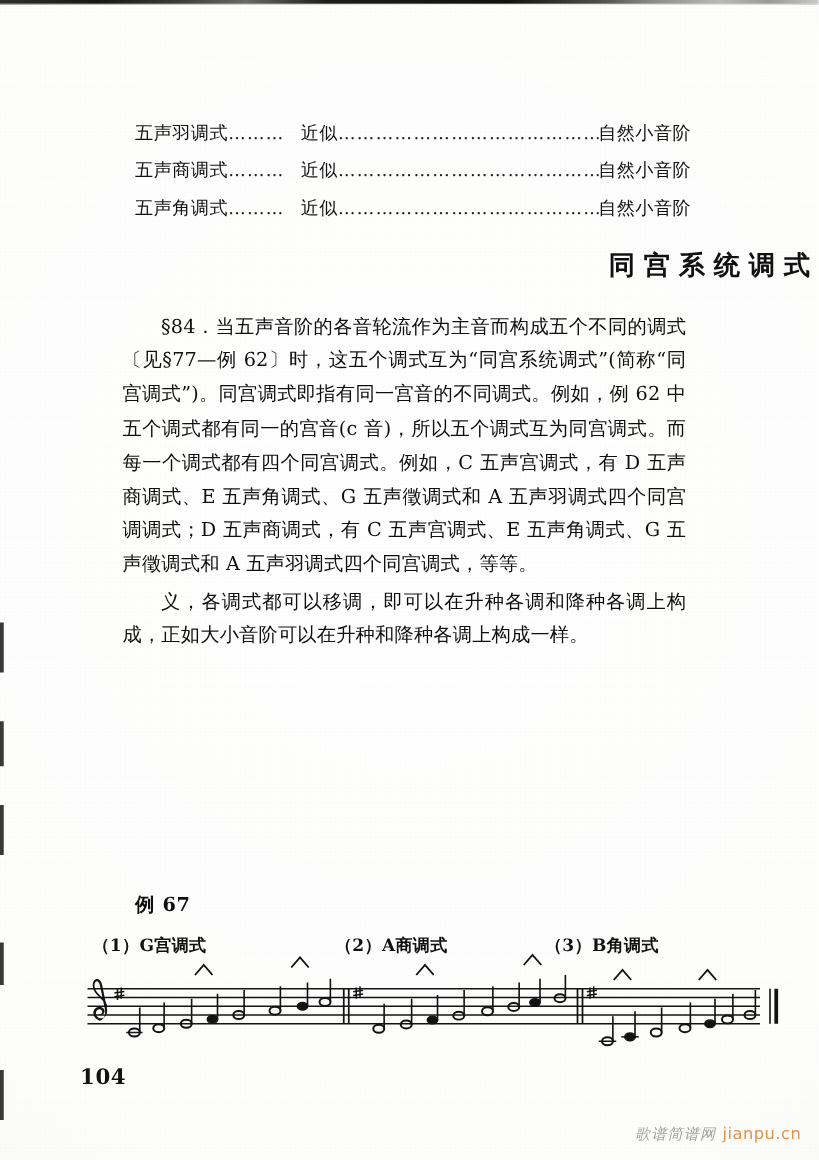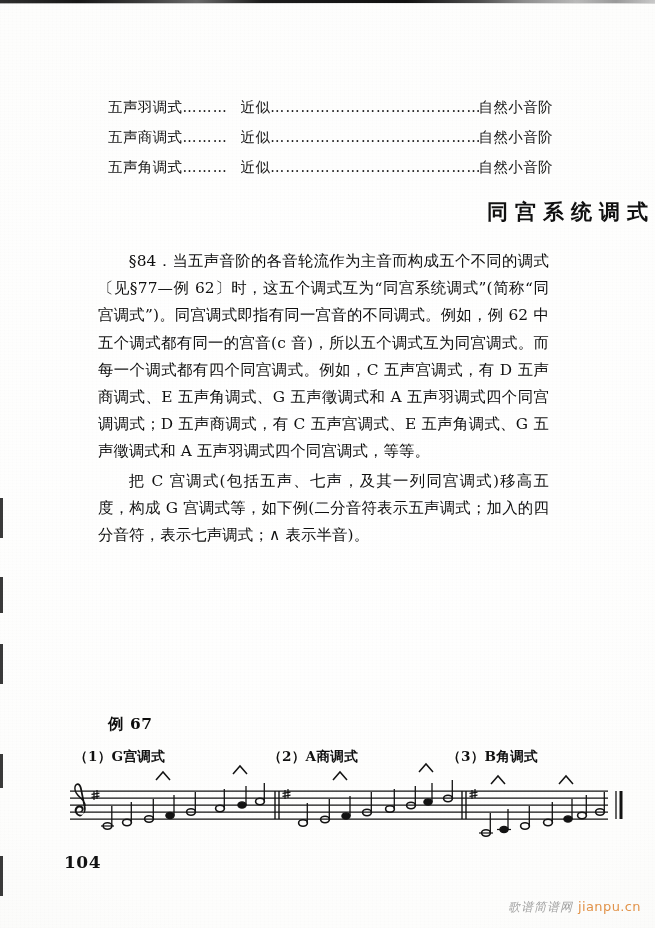--- a/index.html
+++ b/index.html
@@ -232,30 +232,30 @@
         <span class="lead long">……………………………………………</span>
         <span>自然小音阶</span>
       </div>
 
     </div>
 
     <h1 class="section-title">同宫系统调式</h1>
 
     <div class="body-text">
       <p>§84．当五声音阶的各音轮流作为主音而构成五个不同的调式〔见§77—例 62〕时，这五个调式互为“同宫系统调式”(简称“同宫调式”)。同宫调式即指有同一宫音的不同调式。例如，例 62 中五个调式都有同一的宫音(c 音)，所以五个调式互为同宫调式。而每一个调式都有四个同宫调式。例如，C 五声宫调式，有 D 五声商调式、E 五声角调式、G 五声徵调式和 A 五声羽调式四个同宫调调式；D 五声商调式，有 C 五声宫调式、E 五声角调式、G 五声徵调式和 A 五声羽调式四个同宫调式，等等。</p>
-      <p>把 C 宫调式(包括五声、七声，及其一列同宫调式)移高五度，构成 G 宫调式等，如下例(二分音符表示五声调式；加入的四分音符，表示七声调式；∧ 表示半音)。</p>
+      <p>义，各调式都可以移调，即可以在升种各调和降种各调上构成，正如大小音阶可以在升种和降种各调上构成一样。</p>
     </div>
 
     <div class="example-label">例 67</div>
 
     <div class="music">
 
       <div class="mus-caption" style="left:16px;  top:0px;">（1）G宫调式</div>
       <div class="mus-caption" style="left:210px; top:0px;">（2）A商调式</div>
-      <div class="mus-caption" style="left:378px; top:0px;margin-left:11px;">（3）B角调式</div>
+      <div class="mus-caption" style="left:378px; top:0px;">（3）B角调式</div>
 
       <svg class="staff" viewBox="0 0 538 34" width="538" height="34">
 
         <g stroke="#131313" stroke-width="1.25">
           <line x1="0" y1="3" x2="538" y2="3"></line>
           <line x1="0" y1="10" x2="538" y2="10"></line>
           <line x1="0" y1="17" x2="538" y2="17"></line>
           <line x1="0" y1="24" x2="538" y2="24"></line>
           <line x1="0" y1="31" x2="538" y2="31"></line>
         </g>

